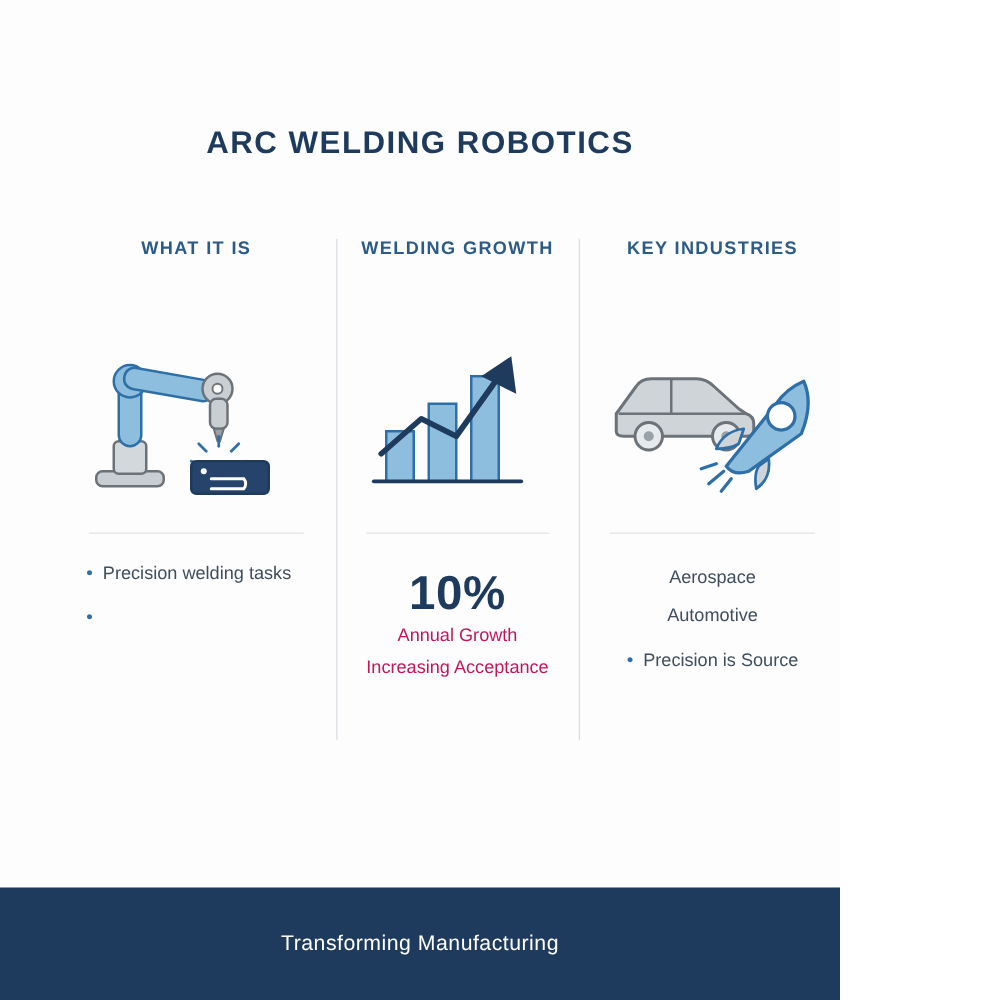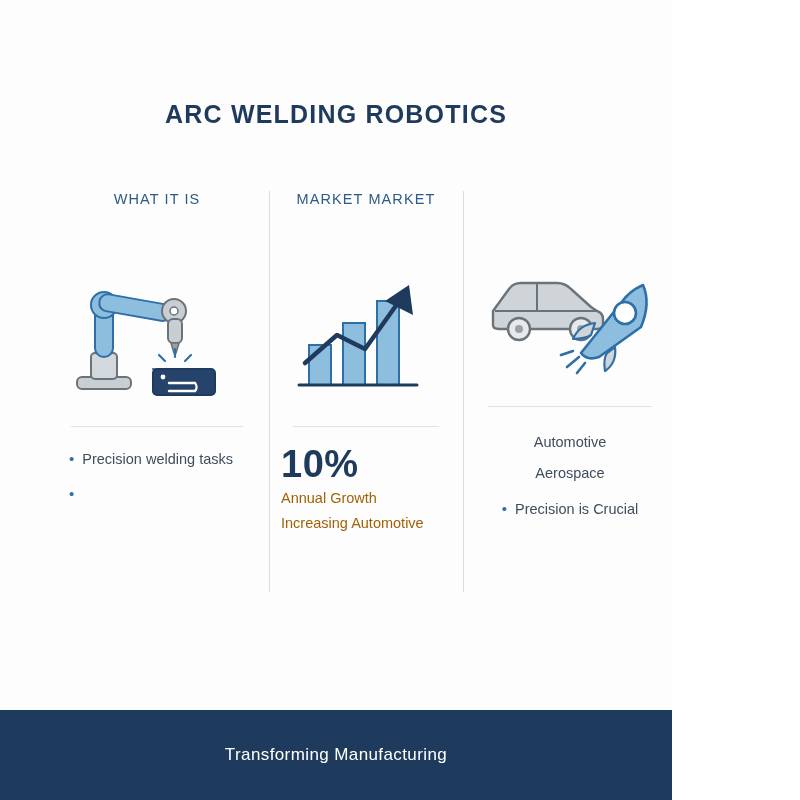--- a/index.html
+++ b/index.html
@@ -48,21 +48,21 @@
     position: absolute;
     left: 0;
     top: 0;
     bottom: 118px;
     width: 1px;
     background: #d8dde3;
   }
   .col-title {
     color: #2c5b86;
     font-size: 14.5px;
-    font-weight: normal;
+    font-weight: bold;
     letter-spacing: 1.1px;
     text-align: center;
     height: 20px;
   }
   .icon-box {
     height: 165px;
     margin-top: 38px;
     display: flex;
     align-items: center;
     justify-content: center;
@@ -87,32 +87,32 @@
     line-height: 21px;
     margin-bottom: 14px;
   }
   .bullet .dot {
     color: #2f6fa8;
     font-size: 15px;
     line-height: 20px;
     margin-right: 8px;
   }
   .stat-block {
-    margin-top: 16px;
-    text-align: left;
+    margin-top: 27px;
+    text-align: center;
     width: 100%;
   }
   .stat-number {
     color: #1e3a5c;
     font-size: 38px;
     font-weight: bold;
     letter-spacing: 0.5px;
   }
   .stat-line {
-    color: #a16207;
+    color: #be185d;
     font-size: 14.5px;
     line-height: 25px;
   }
   .plain-line {
     color: #3f4d5c;
     font-size: 14.5px;
     line-height: 31px;
     text-align: center;
     width: 100%;
   }
@@ -192,43 +192,44 @@
           <span class="dot">•</span>
           <span>Precision welding tasks</span>
         </div>
         <div class="bullet">
           <span class="dot">•</span>
         </div>
       </div>
     </div>
 
     <div class="col divided">
-      <div class="col-title">MARKET MARKET</div>
+      <div class="col-title">WELDING GROWTH</div>
       <div class="icon-box">
         <svg width="170" height="150" viewBox="0 0 170 150" xmlns="http://www.w3.org/2000/svg">
 
           <rect x="28" y="88" width="22" height="40" fill="#8ebedd" stroke="#2f6fa8" stroke-width="2"></rect>
           <rect x="62" y="66" width="22" height="62" fill="#8ebedd" stroke="#2f6fa8" stroke-width="2"></rect>
           <rect x="96" y="44" width="22" height="84" fill="#8ebedd" stroke="#2f6fa8" stroke-width="2"></rect>
 
           <line x1="18" y1="128" x2="136" y2="128" stroke="#1e3a5c" stroke-width="3" stroke-linecap="round"></line>
 
           <polyline points="24,106 56,78 84,92 124,36" fill="none" stroke="#1e3a5c" stroke-width="4.5" stroke-linecap="round" stroke-linejoin="round"></polyline>
           <polygon points="128,28 132,58 104,44" fill="#1e3a5c"></polygon>
         </svg>
       </div>
       <div class="rule"></div>
       <div class="stat-block">
         <div class="stat-number">10%</div>
         <div class="stat-line">Annual Growth</div>
-        <div class="stat-line">Increasing Automotive</div>
+        <div class="stat-line">Increasing Acceptance</div>
       </div>
     </div>
 
     <div class="col divided">
+      <div class="col-title">KEY INDUSTRIES</div>
       <div class="icon-box">
         <svg width="190" height="150" viewBox="0 0 190 150" xmlns="http://www.w3.org/2000/svg">
 
           <path d="M18 74 L34 52 Q38 46 46 46 L82 46 Q90 46 96 52 L116 70 L122 74 Q128 76 128 82 L128 88 Q128 92 122 92 L24 92 Q18 92 18 88 Z" fill="#cfd4d8" stroke="#6b7379" stroke-width="2.4" stroke-linejoin="round"></path>
           <line x1="62" y1="46" x2="62" y2="74" stroke="#6b7379" stroke-width="2"></line>
           <line x1="20" y1="74" x2="122" y2="74" stroke="#6b7379" stroke-width="2"></line>
           <circle cx="44" cy="92" r="11" fill="#e7eaec" stroke="#6b7379" stroke-width="2.4"></circle>
           <circle cx="44" cy="92" r="4" fill="#9aa1a7"></circle>
           <circle cx="106" cy="92" r="11" fill="#e7eaec" stroke="#6b7379" stroke-width="2.4"></circle>
           <circle cx="106" cy="92" r="4" fill="#9aa1a7"></circle>
@@ -239,25 +240,25 @@
           <path d="M140 110 Q142 126 130 134 Q128 122 132 116 Z" fill="#cfd4d8" stroke="#2f6fa8" stroke-width="2.2" stroke-linejoin="round"></path>
           <g stroke="#2f6fa8" stroke-width="2.6" stroke-linecap="round">
             <line x1="104" y1="120" x2="92" y2="130"></line>
             <line x1="110" y1="126" x2="102" y2="136"></line>
             <line x1="98" y1="114" x2="86" y2="118"></line>
           </g>
         </svg>
       </div>
       <div class="rule"></div>
       <div class="indust-list">
+        <div class="plain-line">Aerospace</div>
         <div class="plain-line">Automotive</div>
-        <div class="plain-line">Aerospace</div>
         <div class="indust-bullet">
           <span class="dot">•</span>
-          <span>Precision is Crucial</span>
+          <span>Precision is Source</span>
         </div>
       </div>
     </div>
 
   </div>
 
   <div class="footer">
     <span>Transforming Manufacturing</span>
   </div>
 

